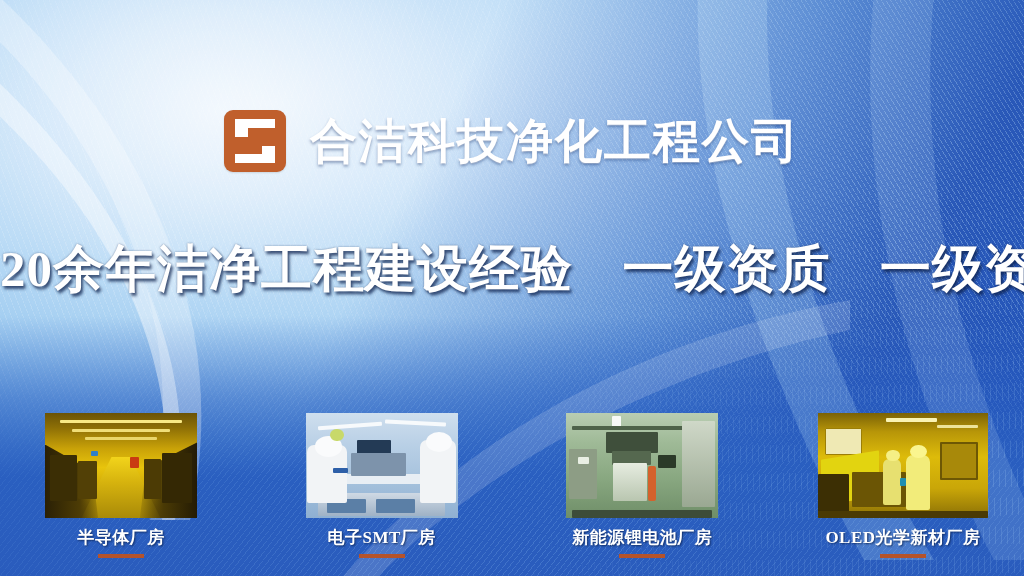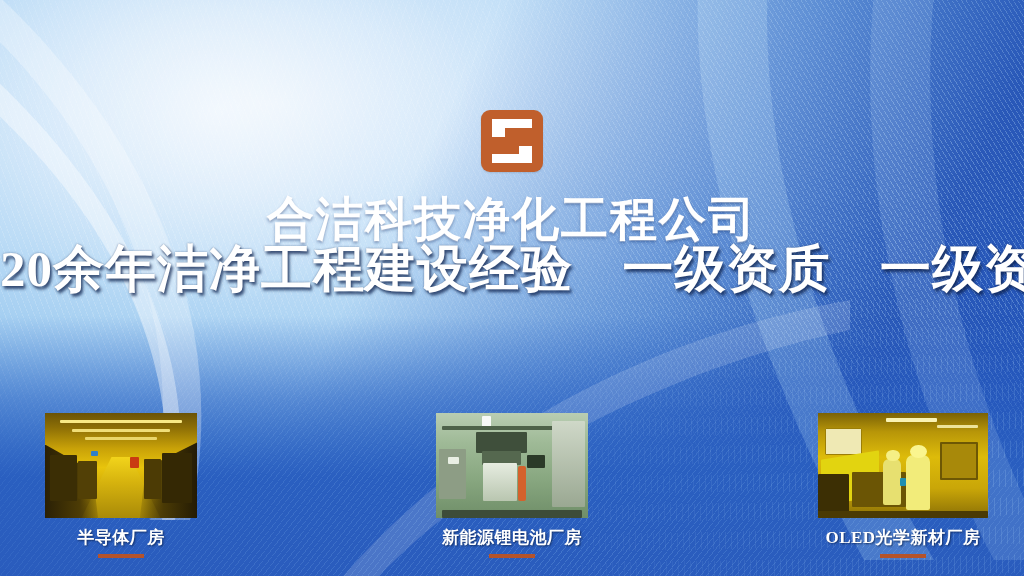--- a/index.html
+++ b/index.html
@@ -91,21 +91,20 @@
   .ribbon svg { display: block; }
 
   
   #logo-row {
     position: absolute;
     left: 0; right: 0; top: 110px;
     display: flex;
     align-items: center;
     justify-content: center;
     gap: 24px;
-    flex-direction: column;
   }
   #logo-mark {
     width: 62px; height: 62px;
     border-radius: 9px;
     background: #c05f2c;
     position: relative;
     flex: 0 0 auto;
     box-shadow: 0 1px 2px rgba(0,0,0,.12);
   }
   #logo-mark .bar-l,
@@ -312,20 +311,42 @@
           <div class="mach" style="right:3%;top:38%;width:20%;height:48%;background:#342804;"></div>
           <div class="mach" style="right:24%;top:44%;width:11%;height:38%;background:#4c3b05;"></div>
           <div class="mach" style="left:56%;top:42%;width:6%;height:10%;background:#c93a12;"></div>
           <div class="mach" style="left:30%;top:36%;width:5%;height:5%;background:#2f7fc8;"></div>
         </div>
       </div>
       <div class="thumb-caption">半导体厂房</div>
       <div class="thumb-rule"></div>
     </div>
 
+    <div class="thumb-cell">
+      <div class="thumb-img smt-bg">
+        <div class="scene">
+          <div class="ceil-light" style="left:8%;top:10%;width:42%;height:4px;transform:rotate(-4deg);"></div>
+          <div class="ceil-light" style="left:52%;top:8%;width:40%;height:4px;transform:rotate(3deg);"></div>
+          <div class="mach" style="left:34%;top:26%;width:22%;height:34%;background:#233a55;"></div>
+          <div class="mach" style="left:12%;top:58%;width:76%;height:10%;background:#e8eef4;"></div>
+          <div class="mach" style="left:8%;bottom:2%;width:84%;height:22%;background:linear-gradient(180deg,#cfd9e4,#9fb2c6);"></div>
+          <div class="mach" style="left:14%;bottom:5%;width:26%;height:13%;background:#5b7fa6;"></div>
+          <div class="mach" style="left:46%;bottom:5%;width:26%;height:13%;background:#5b7fa6;"></div>
+          <div class="mach" style="left:30%;top:38%;width:36%;height:22%;background:#7d93ab;"></div>
+          <div class="worker-body" style="left:1%;top:30%;width:26%;height:56%;"></div>
+          <div class="worker-head" style="left:6%;top:22%;width:18%;height:20%;"></div>
+          <div class="worker-body" style="right:1%;top:26%;width:24%;height:60%;"></div>
+          <div class="worker-head" style="right:4%;top:18%;width:17%;height:19%;"></div>
+          <div class="mach" style="left:18%;top:52%;width:10%;height:5%;background:#2d5fa8;"></div>
+          <div class="mach" style="left:16%;top:15%;width:9%;height:12%;background:#c8d96a;border-radius:50%;"></div>
+        </div>
+      </div>
+      <div class="thumb-caption">电子SMT厂房</div>
+      <div class="thumb-rule"></div>
+    </div>
 
     <div class="thumb-cell">
       <div class="thumb-img bat-bg">
         <div class="scene">
           <div class="ceil-light" style="left:30%;top:3%;width:6%;height:10%;background:rgba(255,255,255,.9);"></div>
           <div class="mach" style="left:4%;top:12%;width:88%;height:4%;background:#4e6249;"></div>
           <div class="mach" style="right:2%;top:8%;width:22%;height:82%;background:linear-gradient(180deg,#cfd8c8,#9aa892);"></div>
           <div class="mach" style="left:2%;top:34%;width:18%;height:48%;background:#8d9d85;"></div>
           <div class="mach" style="left:26%;top:18%;width:34%;height:20%;background:#3f4f3b;"></div>
           <div class="mach" style="left:30%;top:36%;width:26%;height:14%;background:#55684f;"></div>

